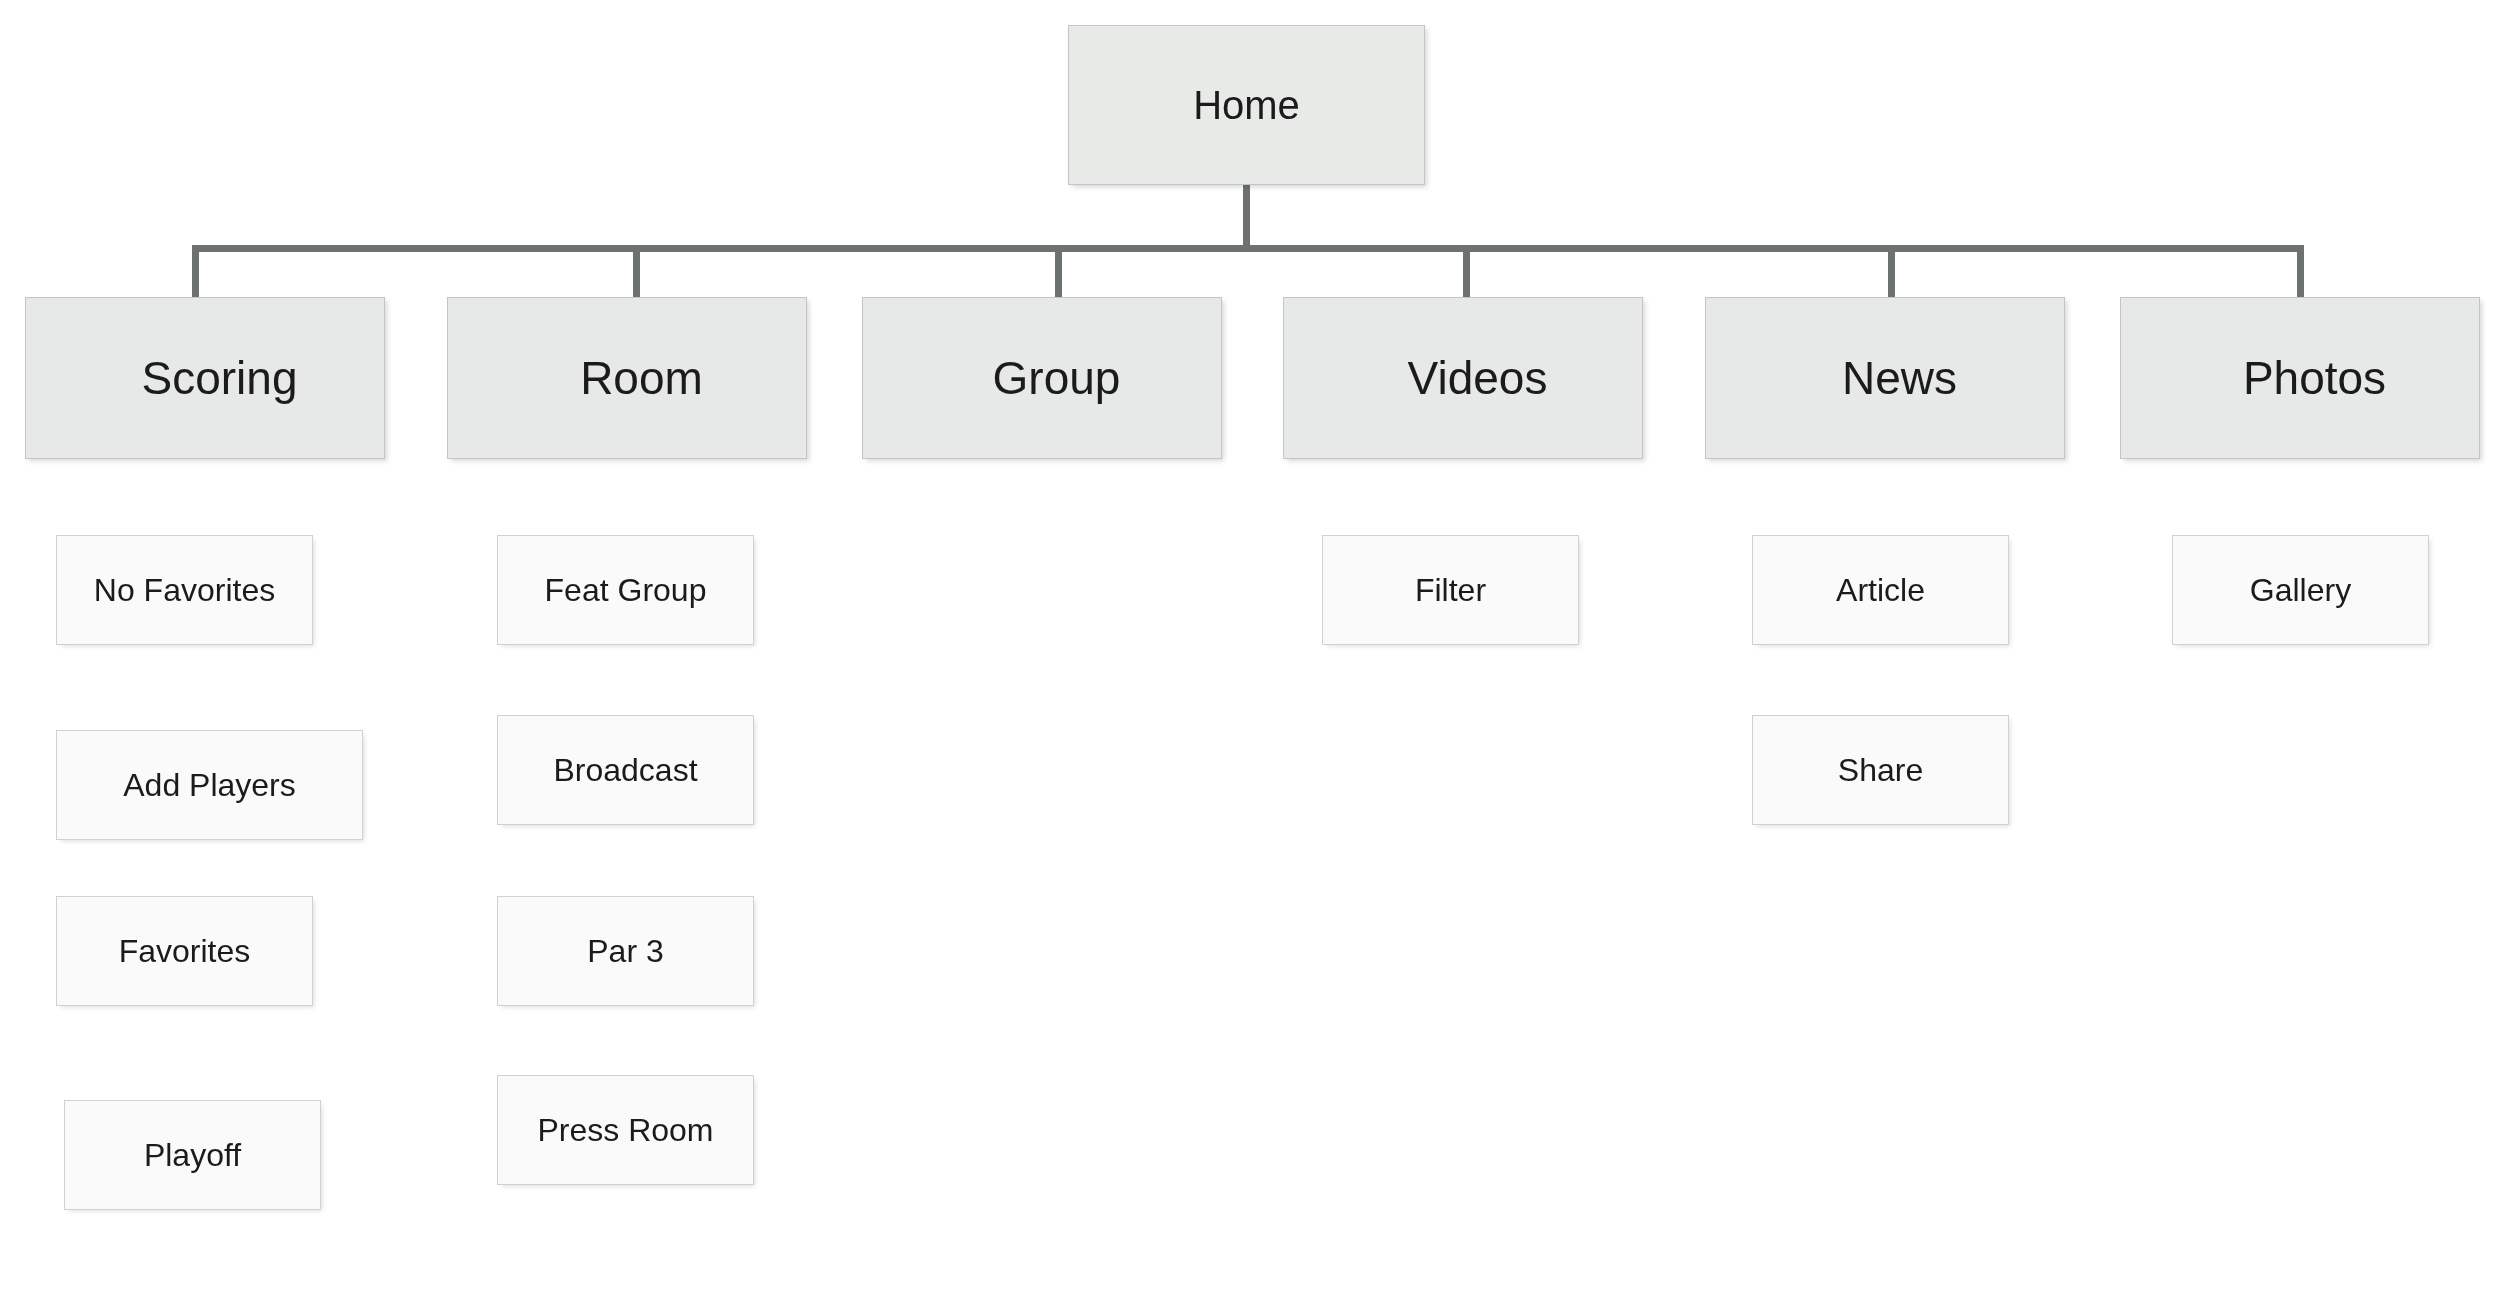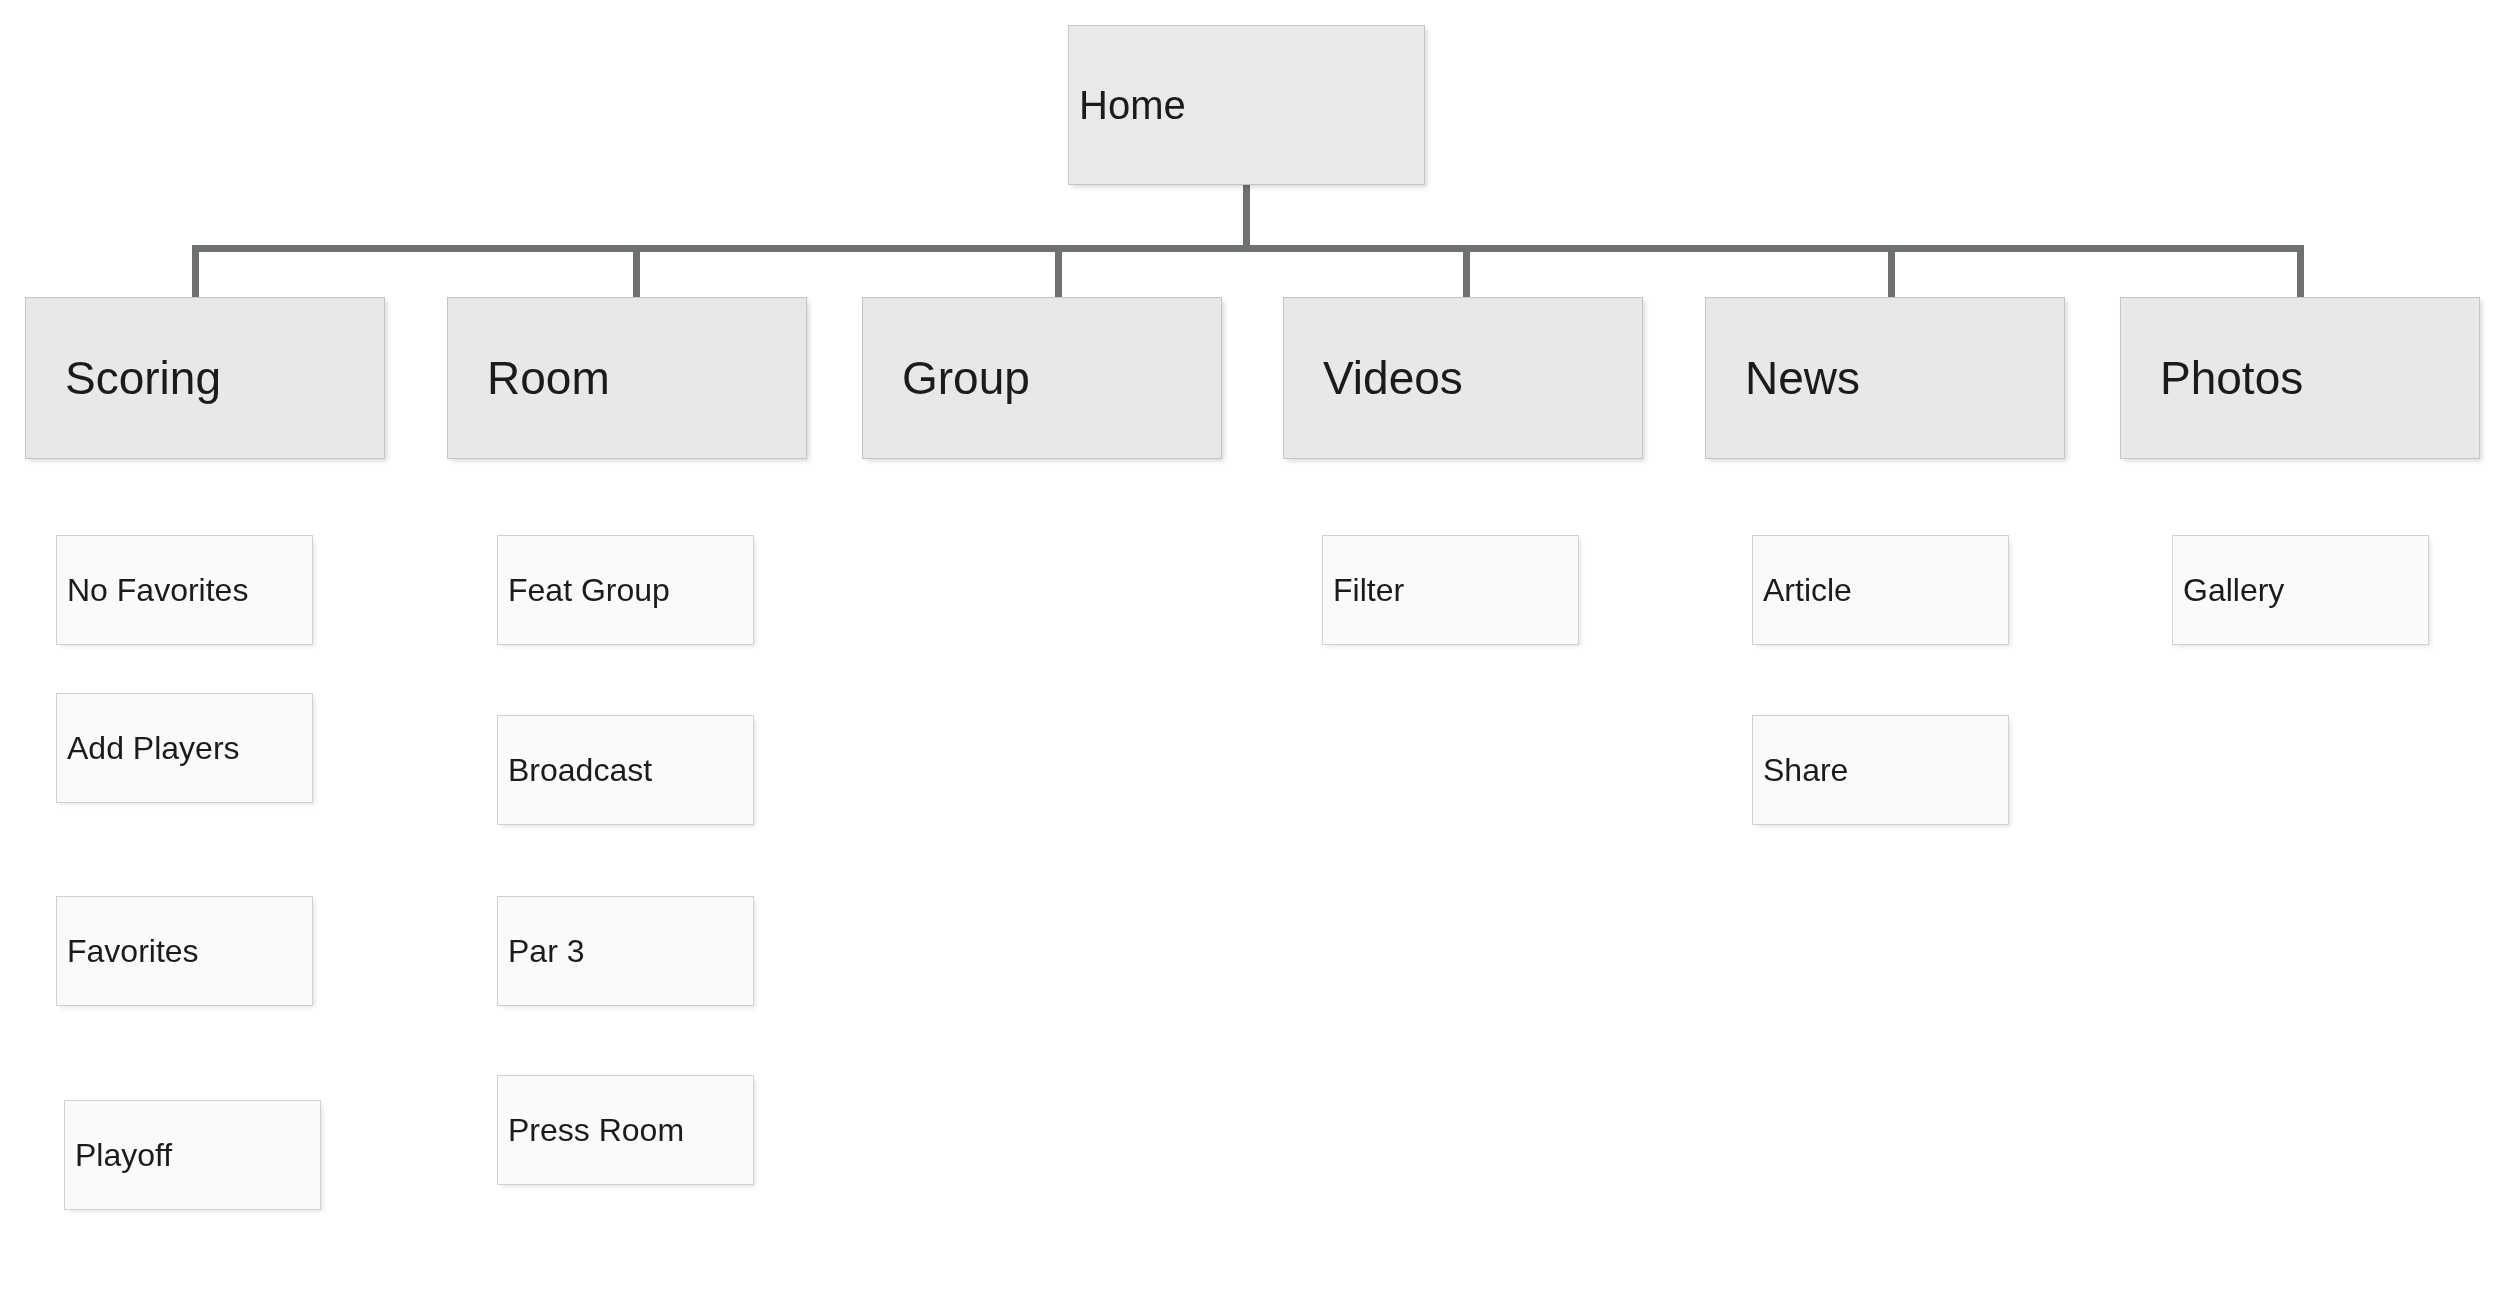--- a/index.html
+++ b/index.html
@@ -28,20 +28,21 @@
   }
   .line-h { height: 7px; }
   .line-v { width: 7px; }
 
   
   .node {
     position: absolute;
     box-sizing: border-box;
     display: flex;
     align-items: center;
+    justify-content: center;
     text-align: center;
     color: #1b1b1b;
     border: 1px solid #c3c6c5;
     box-shadow: 3px 3px 5px -1px rgba(0,0,0,0.16);
     line-height: 1.15;
     user-select: none;
   }
 
   
   .node.root {
@@ -110,21 +111,21 @@
     <span class="label">News</span>
   </div>
 
   <div class="node category" style="left:2120px; top:297px; width:360px; height:162px;">
     <span class="label">Photos</span>
   </div>
 
   <div class="node leaf" style="left:56px; top:535px; width:257px; height:110px;">
     <span class="label">No Favorites</span>
   </div>
-  <div class="node leaf" style="left:56px; top:693px; width:257px; height:110px;">
+  <div class="node leaf" style="left:56px; top:730px; width:307px; height:110px;">
     <span class="label">Add Players</span>
   </div>
   <div class="node leaf" style="left:56px; top:896px; width:257px; height:110px;">
     <span class="label">Favorites</span>
   </div>
   <div class="node leaf" style="left:64px; top:1075px; width:257px; height:110px;margin-top:25px;">
     <span class="label">Playoff</span>
   </div>
 
   <div class="node leaf" style="left:497px; top:535px; width:257px; height:110px;">

